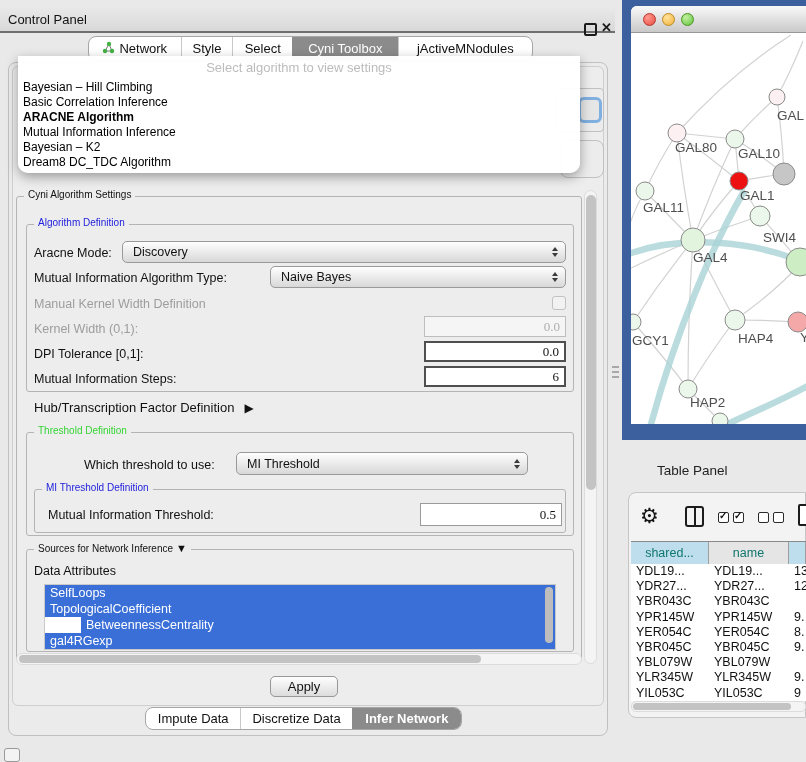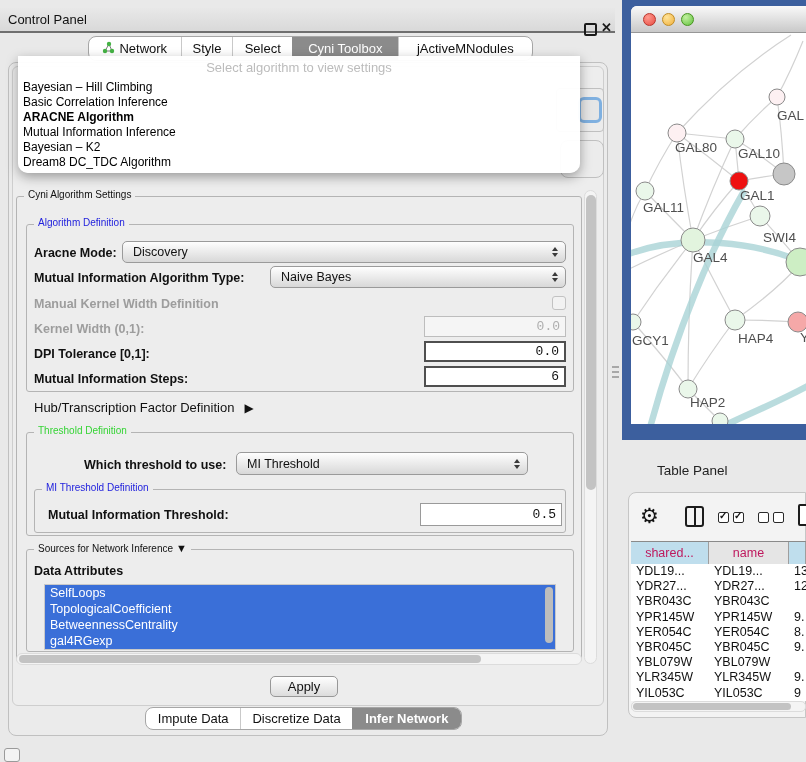--- a/index.html
+++ b/index.html
@@ -23,29 +23,29 @@
   .popup .ph{height:24px;line-height:24px;text-align:center;color:#bcbcbc;font-size:13px}
   .opt{height:15px;line-height:15px;padding-left:5px;font-size:12px;color:#000;white-space:nowrap}
   .opt.b{font-weight:bold}
   
   .frag{position:absolute;border:1px solid #c0c0c0;background:#ececec;box-sizing:border-box}
   .frag-blue{position:absolute;border:3px solid #7fb0e0;border-radius:6px;background:#e6e6e6;box-sizing:border-box}
   
   .grp{position:absolute;border:1px solid #b4b4b4;border-radius:3px;box-sizing:border-box}
   .grp-lbl{position:absolute;font-size:10px;background:#ededed;padding:0 4px;white-space:nowrap;z-index:5}
   .lbl{position:absolute;font-size:12.5px;color:#111;white-space:nowrap}
-  .b{font-weight:bold}
+  .b{font-weight:normal}
   .gray{color:#9d9d9d}
   
   .combo{position:absolute;background:linear-gradient(#fefefe,#d8d8d8);border:1px solid #9a9a9a;border-radius:5px;display:flex;align-items:center;font-size:12.5px;color:#111;padding-left:10px;box-sizing:border-box;cursor:default}
   .spin{margin-left:auto;margin-right:7px;display:flex;flex-direction:column;align-items:center;gap:2px}
   .tri-up{width:0;height:0;border-left:3.5px solid transparent;border-right:3.5px solid transparent;border-bottom:4.5px solid #3a3a3a}
   .tri-dn{width:0;height:0;border-left:3.5px solid transparent;border-right:3.5px solid transparent;border-top:4.5px solid #3a3a3a}
   
-  .fld{position:absolute;text-align:right;font-size:13px;padding:0 5px;box-sizing:border-box;font-family:Liberation Mono, monospace;outline:none}
+  .fld{position:absolute;text-align:right;font-size:13px;padding:0 5px;box-sizing:border-box;font-family:Liberation Serif, serif;outline:none}
   .fld.strong{border:2px solid #4f4f4f;background:#fff;color:#111}
   .fld.light{border:1px solid #9a9a9a;background:#fff;color:#111}
   .fld.dis{border:1px solid #bdbdbd;background:#f5f5f5;color:#aeaeae}
   .chk{position:absolute;width:14px;height:14px;border:1px solid #c2c2c2;border-radius:3px;background:#f2f2f2;box-sizing:border-box}
   .arrow-right::after{content:"▶";font-size:12px;color:#111;margin-left:10px}
   .arrow-down::after{content:" ▼";font-size:11px;color:#111}
   
   .sb-track{position:absolute;background:#f4f4f4;border:1px solid #dcdcdc;border-radius:7px;box-sizing:border-box}
   .sb-thumb{position:absolute;background:#c3c3c3;border-radius:5px}
   
@@ -69,21 +69,21 @@
   .tp-title{position:absolute;left:657px;top:463px;font-size:13.5px;color:#222}
   .tp-container{position:absolute;left:628px;top:492px;width:178px;height:226px;background:#f3f3f3;border:1px solid #c6c6c6;border-radius:8px 0 0 8px;box-sizing:border-box}
   .gear-ico{position:absolute;left:640px;top:503px;font-size:21px;color:#141414;line-height:26px}
   .gear-ico::before{content:"⚙"}
   .colview-ico{position:absolute;left:685px;top:506px;width:19px;height:21px;border:2px solid #1c1c1c;border-radius:3px;box-sizing:border-box}
   .colview-ico::after{content:"";position:absolute;left:6.5px;top:0;width:2px;height:17px;background:#1c1c1c}
   .cb{position:absolute;width:11px;height:11px;border:1.5px solid #2a2a2a;border-radius:2px;box-sizing:border-box;background:#fff}
   .cb.on::before{content:"✓";position:absolute;left:0px;top:-3px;font-size:10px;font-weight:bold;color:#111}
   .doc-ico{position:absolute;left:798px;top:504px;width:15px;height:22px;border:2px solid #1c1c1c;border-radius:2px 6px 2px 2px;box-sizing:border-box;background:#fff}
   .t-header{position:absolute;left:631px;top:541px;width:175px;height:22px;display:flex;border-top:1px solid #8a8a8a;border-bottom:1px solid #8a8a8a;box-sizing:content-box}
-  .hcell{height:22px;line-height:22px;text-align:center;font-size:12.5px;color:#be185d;box-sizing:border-box;border-right:1px solid #9e9e9e;overflow:hidden;white-space:nowrap}
+  .hcell{height:22px;line-height:22px;text-align:center;font-size:12.5px;color:#0f766e;box-sizing:border-box;border-right:1px solid #9e9e9e;overflow:hidden;white-space:nowrap}
   .hcell.hl{background:#bfdeed}
   .hcell.plain{background:#e5e5e5}
   .t-rows{position:absolute;left:631px;top:564px;width:175px;height:137px;background:#fff;overflow:hidden}
   .trow{display:flex;height:15.2px;line-height:15.2px}
   .tcell{font-size:12.5px;color:#111;white-space:nowrap;overflow:hidden;box-sizing:border-box;padding-left:5px}
 </style>
 </head>
 <body>
 
 <div class="root">
@@ -196,21 +196,21 @@
   <span class="grp-lbl" style="left:42px;top:482px;color:#2222dd">MI Threshold Definition</span>
   <span class="lbl b" style="left:48px;top:508px">Mutual Information Threshold:</span>
   <input class="fld light" style="left: 420px; top: 503px; width: 142px; height: 23px;" readonly="" value="0.5">
 
   <div class="grp" style="left:26px;top:549px;width:548px;height:103px"></div>
   <span class="grp-lbl arrow-down" style="left:34px;top:542px;color:#111">Sources for Network Inference</span>
   <span class="lbl b" style="left:34px;top:564px">Data Attributes</span>
   <div class="attr-list" style="left:44px;top:584px;width:512px;height:66px">
       <div class="attr-item" style="background: rgb(58, 111, 216);">SelfLoops</div>
       <div class="attr-item" style="background: rgb(58, 111, 216);">TopologicalCoefficient</div>
-      <div class="attr-item" style="background: rgb(58, 111, 216);">BetweennessCentrality</div>
+      <div class="attr-item" style="background: rgb(58, 111, 216); margin-left: 36px;">BetweennessCentrality</div>
       <div class="attr-item" style="background: rgb(58, 111, 216);">gal4RGexp</div>
     </div>
   <div class="sb-thumb" style="left:545px;top:587px;width:8px;height:56px;background:#bdbdbd"></div>
 
   <div class="sb-track" style="left:16px;top:653px;width:566px;height:12px"></div>
   <div class="sb-thumb" style="left:19px;top:655px;width:462px;height:8px"></div>
 
   <div class="btn" style="left:270px;top:676px;width:68px;height:21px">Apply</div>
   <div class="tabbar" style="left:145px;top:707px;height:23px;width:317px">
       <div class="tab" style="width: 95px;">

